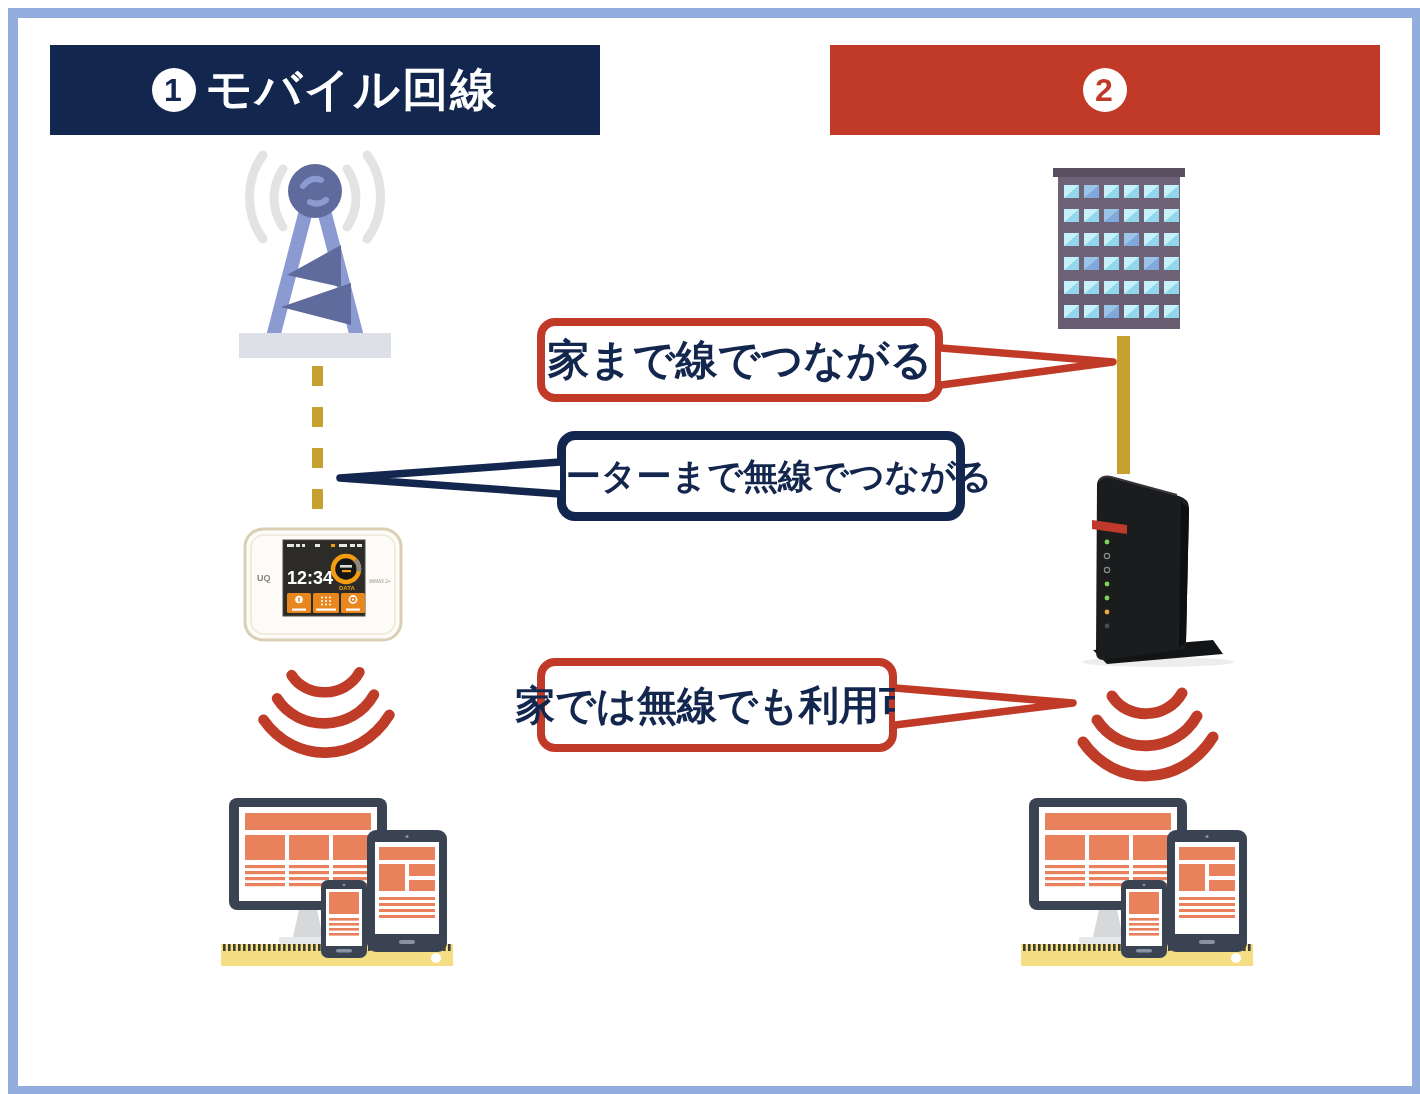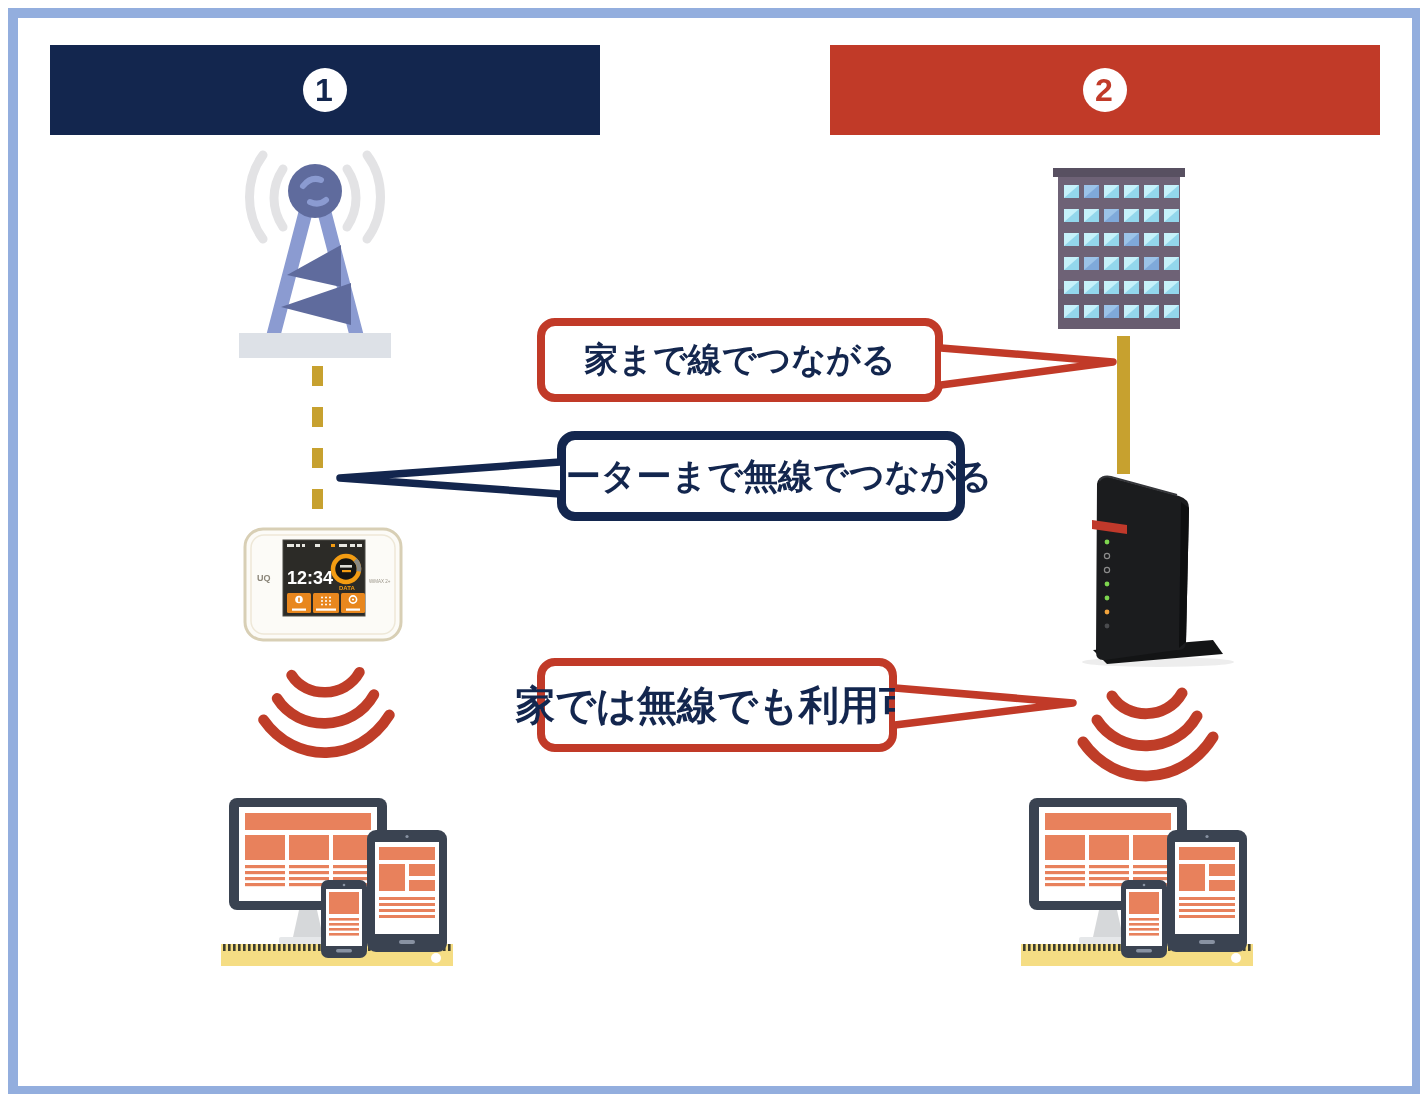--- a/index.html
+++ b/index.html
@@ -36,34 +36,35 @@
     position:absolute;left:1117px;top:336px;width:13px;height:138px;background:#c7a12f;
   }
   
   .callout{
     position:absolute;background:#fff;border-radius:18px;
     display:flex;align-items:center;justify-content:center;
     color:#13264e;font-weight:800;z-index:4;box-sizing:border-box;white-space:nowrap;
   }
   .callout.red{border:8px solid #c13a28;}
   .callout.navy{border:9px solid #13264e;}
-  .co1{left:537px;top:318px;width:406px;height:84px;font-size:34px;font-family:Liberation Mono, monospace;}
+  .co1{left:537px;top:318px;width:406px;height:84px;font-size:42px;font-family:Liberation Mono, monospace;}
   .co2{left:557px;top:431px;width:408px;height:90px;font-size:35px;}
   .co3{left:537px;top:658px;width:360px;height:94px;font-size:40px;}
   .tail{position:absolute;z-index:5;overflow:visible;}
 </style>
 </head>
 <body>
 
 <div class="canvas">
 
   <div class="frame"></div>
 
   <div class="banner mobile">
     <span class="badge">1</span>
+    <span>モバイル回線</span>
   </div>
   <div class="banner fiber">
     <span class="badge">2</span>
   </div>
 
   <svg class="abs" style="left:225px;top:143px;" width="180" height="215" viewBox="0 0 180 215">
     <path d="M38,12 C20,36 20,72 38,96" fill="none" stroke="#e3e3e5" stroke-width="9" stroke-linecap="round"></path>
     <path d="M58,26 C46,44 46,66 58,84" fill="none" stroke="#e3e3e5" stroke-width="9" stroke-linecap="round"></path>
     <path d="M142,12 C160,36 160,72 142,96" fill="none" stroke="#e3e3e5" stroke-width="9" stroke-linecap="round"></path>
     <path d="M122,26 C134,44 134,66 122,84" fill="none" stroke="#e3e3e5" stroke-width="9" stroke-linecap="round"></path>

